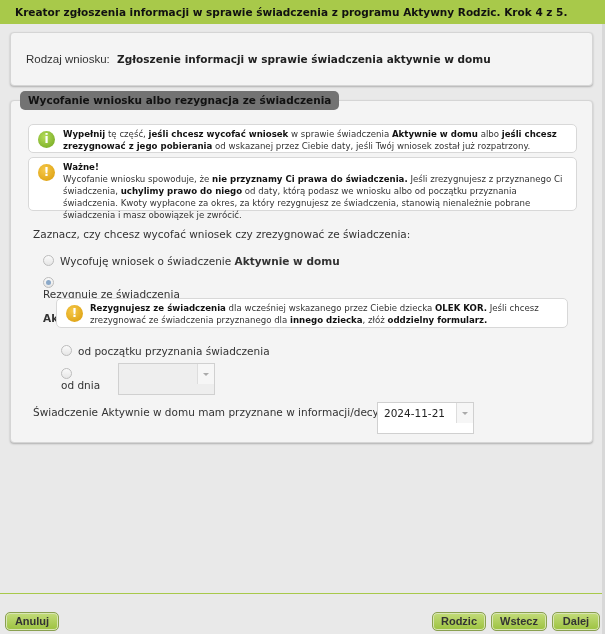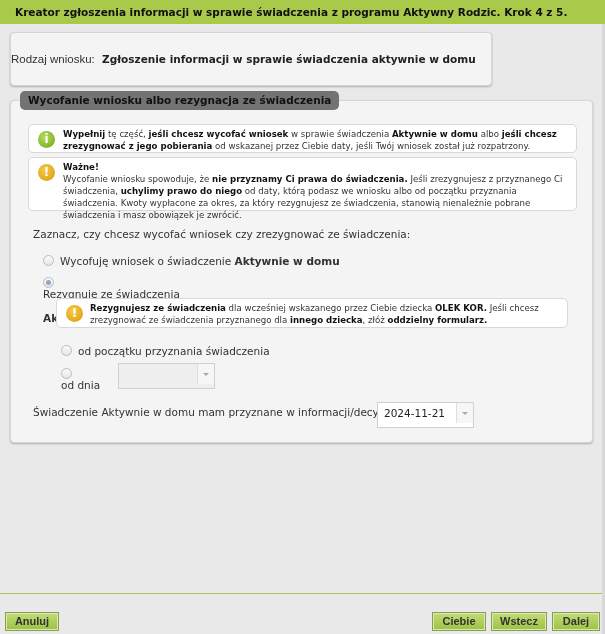--- a/index.html
+++ b/index.html
@@ -15,24 +15,24 @@
     position: absolute; left: 0; top: 0; width: 605px; height: 24px;
     background: #a8c94a;
     font-size: 10.5px; font-weight: bold; color: #111;
     line-height: 24px; padding-left: 15px; white-space: nowrap;
   }
   .right-border {
     position: absolute; right: 0; top: 24px; width: 3px; bottom: 0;
     background: #d8d8d8;
   }
   .type-panel {
-    position: absolute; left: 10px; top: 32px; width: 482px; height: 54px;
+    position: absolute; left: 10px; top: 32px; width: 583px; height: 54px;
     background: #f4f4f4; border: 1px solid #d5d5d5; border-radius: 4px;
     box-shadow: 0 1px 2px rgba(0,0,0,0.25);
-    font-size: 10.5px; line-height: 52px; white-space: nowrap;
+    font-size: 10.5px; line-height: 52px; padding-left: 15px; white-space: nowrap;
   }
   .type-panel .lbl { color: #333; font-family: "Liberation Sans", sans-serif; font-size: 11.5px; }
   .type-panel .val { font-weight: bold; margin-left: 4px; }
 
   .section {
     position: absolute; left: 10px; top: 100px; width: 583px; height: 343px;
     background: #f4f4f4; border: 1px solid #d5d5d5; border-radius: 4px;
     box-shadow: 0 1px 2px rgba(0,0,0,0.25);
   }
   .section-legend {
@@ -63,42 +63,42 @@
   }
   .radio {
     width: 11px; height: 11px; border-radius: 50%; border: 1px solid #bcbcbc;
     background: linear-gradient(#fafafa, #e6e6e6); margin-right: 6px; position: relative; flex: none;
   }
   .radio.checked::after {
     content: ""; position: absolute; left: 2px; top: 2px; width: 5px; height: 5px; border-radius: 50%;
     background: #8aa8c8;
   }
   .combo {
-    position: absolute; height: 26px; border: 1px solid #d0d0d0; background: #fff;
+    position: absolute; height: 32px; border: 1px solid #d0d0d0; background: #fff;
     font-size: 10.5px; line-height: 20px; padding-left: 6px; color: #222;
   }
   .combo.disabled { background: #eeeeee; }
   .combo .arrow {
     position: absolute; right: 0; top: 0; width: 17px; height: 20px;
     border-left: 1px solid #ddd; background: #f6f6f6;
   }
   .combo .arrow::after {
     content: ""; position: absolute; left: 5px; top: 9px;
     border-left: 3px solid transparent; border-right: 3px solid transparent; border-top: 3px solid #aaa;
   }
   .date-label {
     position: absolute; left: 33px; top: 406px; font-size: 10.5px; color: #333; white-space: nowrap;
   }
   .footer-line {
     position: absolute; left: 0; top: 593px; width: 602px; height: 1px; background: #a8c94a;
   }
   .btn {
     position: absolute; top: 612px; height: 19px;
     background: linear-gradient(#c3dc7a, #9cc240);
-    border: 1px solid #8aa050; border-radius: 0;
+    border: 1px solid #8aa050; border-radius: 5px;
     box-shadow: 0 0 0 1px #d9e6b5 inset;
     font-family: "Liberation Sans", sans-serif; font-size: 11px; font-weight: bold; color: #333;
     text-align: center; line-height: 17px; cursor: pointer;
   }
 </style>
 </head>
 <body>
 
 <div class="title-bar">Kreator zgłoszenia informacji w sprawie świadczenia z programu Aktywny Rodzic. Krok 4 z 5.</div>
 <div class="right-border"></div>
@@ -152,15 +152,15 @@
 
 <div class="date-label">Świadczenie Aktywnie w domu mam przyznane w informacji/decyzji z dnia</div>
 <div class="combo" style="left:377px; top:402px; width:97px;">
   <span>2024-11-21</span>
   <span class="arrow"></span>
 </div>
 
 <div class="footer-line"></div>
 
 <div class="btn" style="left:5px; width:54px;">Anuluj</div>
-<div class="btn" style="left:432px; width:54px;">Ciebie</div>
+<div class="btn" style="left:432px; width:54px;">Rodzic</div>
 <div class="btn" style="left:491px; width:56px;">Wstecz</div>
 <div class="btn" style="left:552px; width:48px;">Dalej</div>
 
 </body></html>

